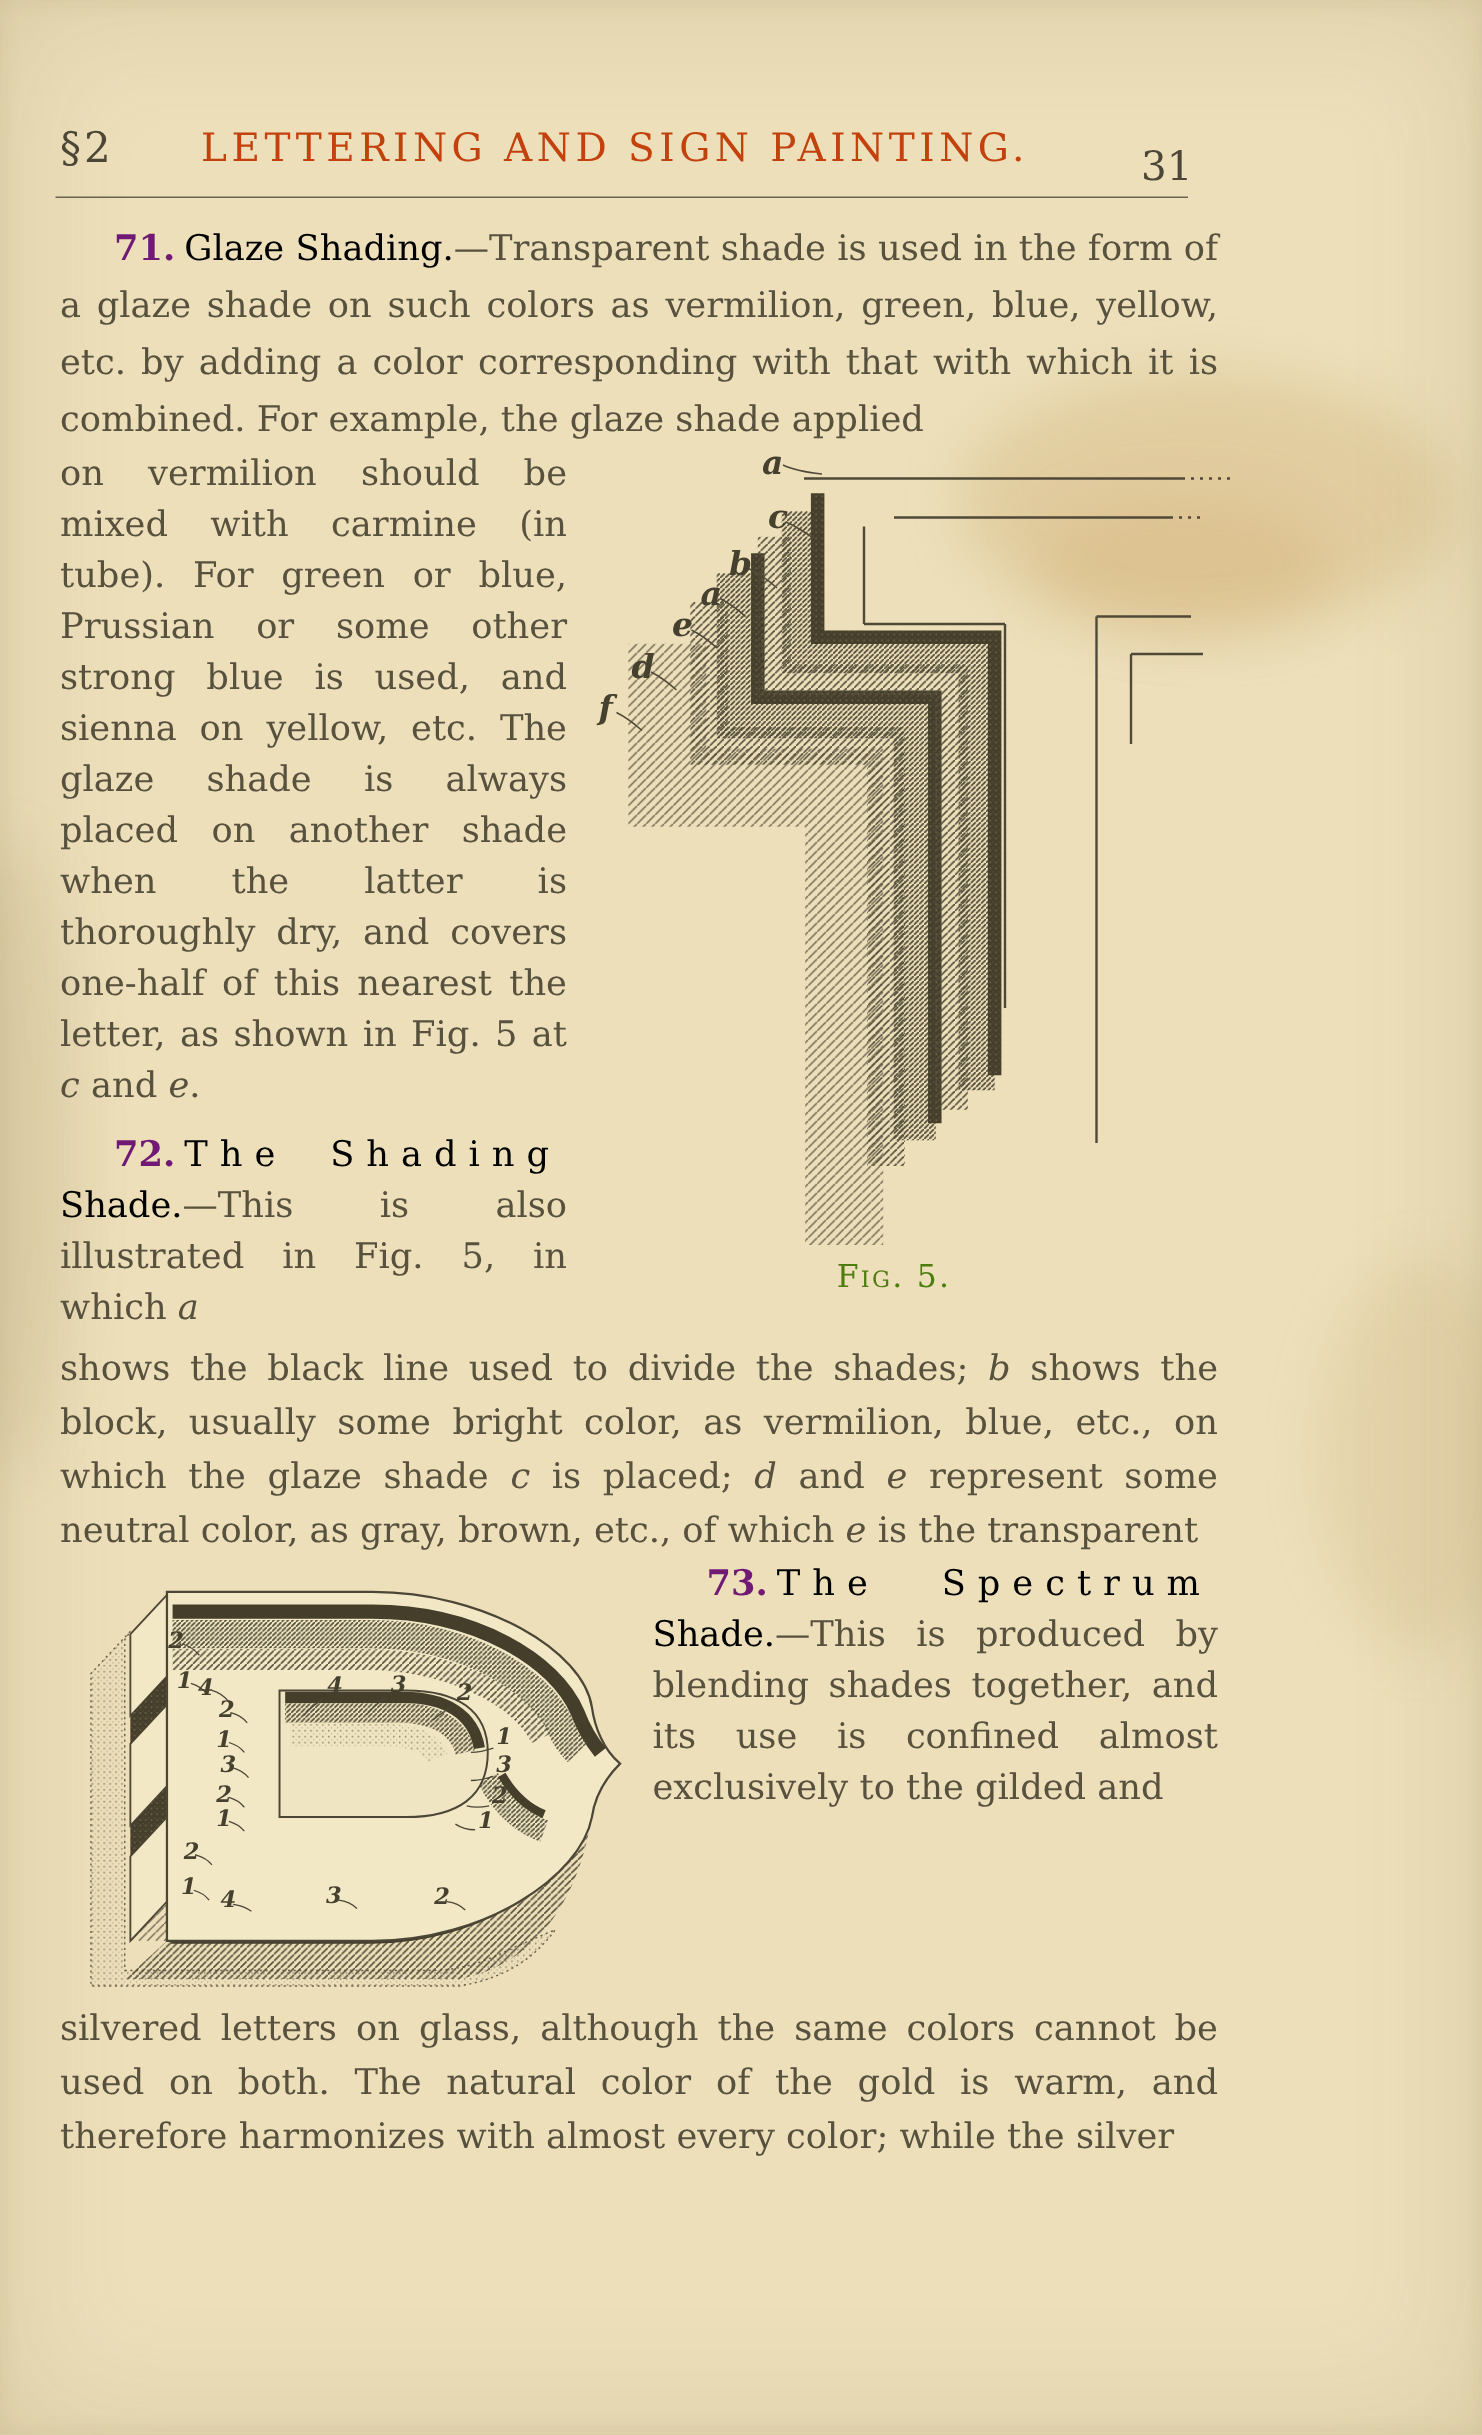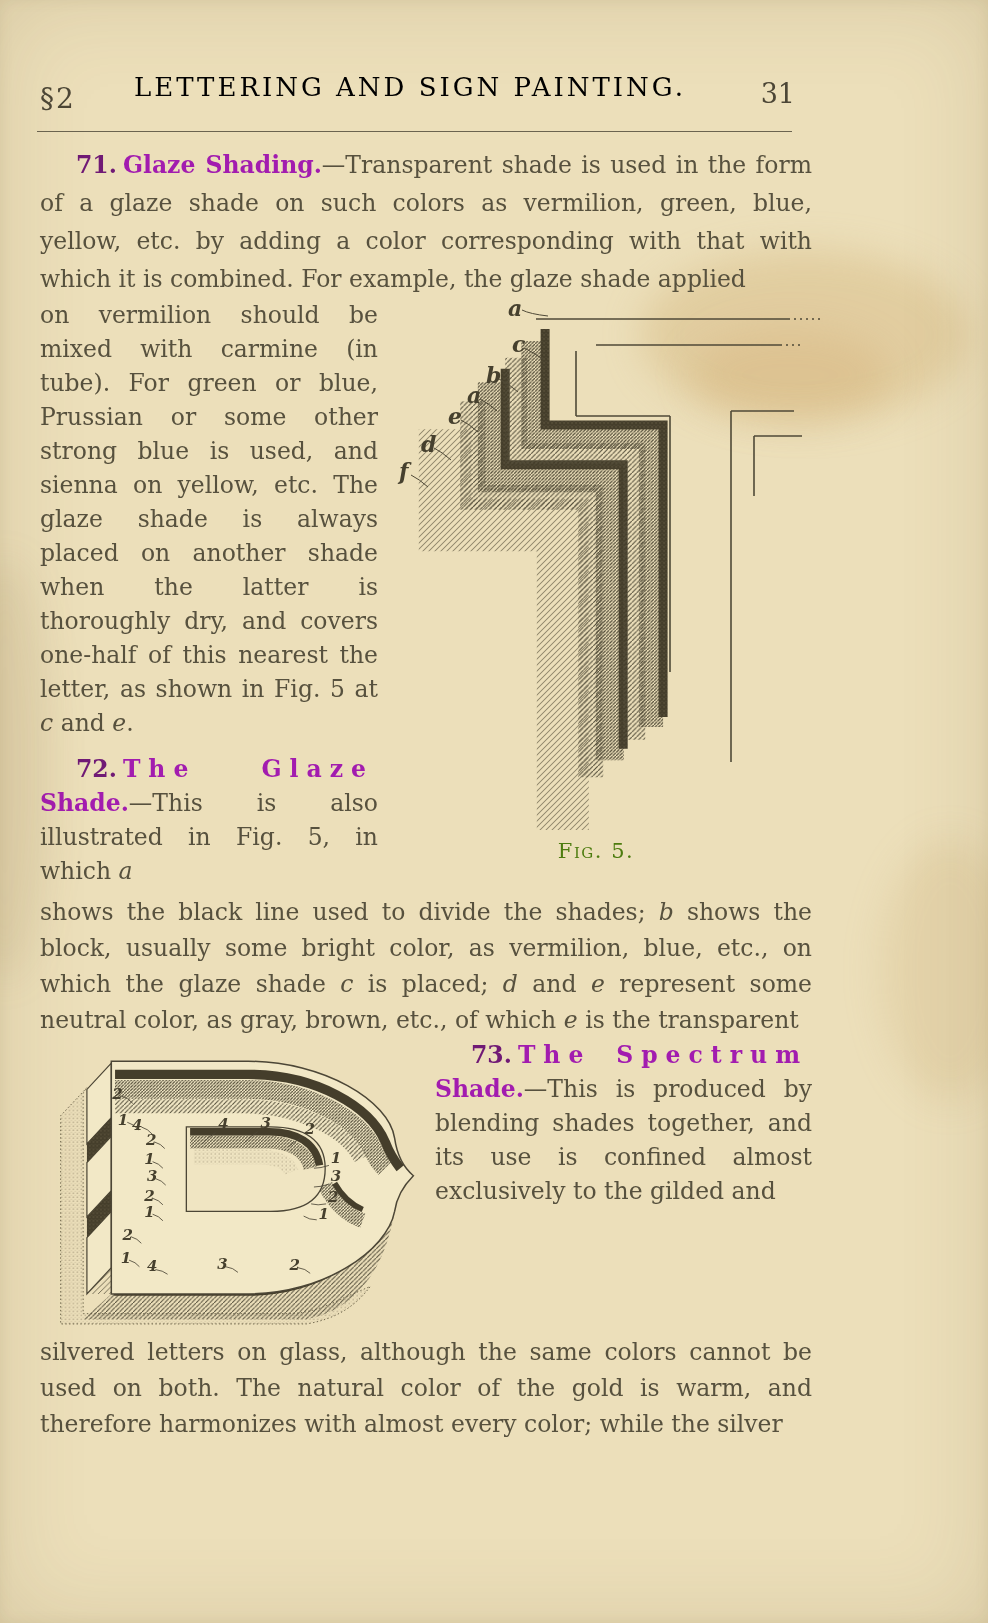--- a/index.html
+++ b/index.html
@@ -14,33 +14,33 @@
     box-shadow:inset 0 0 90px rgba(120,95,50,.16), inset 0 0 14px rgba(120,95,50,.10);
   }
   .stain{position:absolute; border-radius:50%; pointer-events:none; filter:blur(18px);}
   .stain1{left:640px; top:250px; width:330px; height:170px; background:rgba(203,164,100,.30);}
   .stain2{left:690px; top:330px; width:200px; height:90px; background:rgba(203,160,95,.22);}
   .stain3{left:880px; top:840px; width:140px; height:260px; background:rgba(196,160,100,.18);}
   .stain4{left:-40px; top:560px; width:90px; height:420px; background:rgba(150,120,70,.12);}
 
   
   .hdr-sec{position:absolute; left:40px; top:82px; font-size:28px; letter-spacing:2px; color:#4c4636;}
-  .hdr-title{position:absolute; left:60px; top:72px; width:700px; text-align:center;
-    font-size:26px; letter-spacing:3px; color:#000000;}
-  .hdr-page{position:absolute; left:735px; top:78px; width:60px; text-align:right; font-size:27px; color:#4c4636;}
+  .hdr-title{position:absolute; left:60px; top:84px; width:700px; text-align:center;
+    font-size:26px; letter-spacing:3px; color:#c2410c;}
+  .hdr-page{position:absolute; left:735px; top:96px; width:60px; text-align:right; font-size:27px; color:#4c4636;}
   .hdr-rule{position:absolute; left:37px; top:131px; width:755px; height:0;
     border-top:1.6px solid #6b6450;}
 
   
   .flow{position:absolute; left:40px; top:146px; width:772px; font-size:23.5px; text-align:justify;}
   .para{margin:0; line-height:38px;}
   .para.narrow{line-height:34px;}
   .indent{text-indent:36px;}
   .pnum{font-weight:bold; color:#701a75; padding-right:6px;}
-  .phead{font-weight:bold; color:#a21caf;}
+  .phead{font-weight:normal; color:#000000;}
   .phead.sp{letter-spacing:.34em; padding-right:4px;}
   .it{font-style:italic;}
   .cont-full{clear:right; line-height:36px; margin-top:6px;}
   .final{clear:both; line-height:36px; margin-top:8px;}
   .gap72{margin-top:12px;}
   .gap73{}
 
   
   figure{margin:0; padding:0;}
   .fig5{float:right; width:442px; margin:4px -20px 2px 12px; text-align:center;}
@@ -155,21 +155,21 @@
             <text>f</text>
             <path d="M 12,-4 q 8,4 17,12" stroke="#4f4937" stroke-width="1" fill="none"></path>
           </g>
         </g>
       </svg>
       <figcaption class="figcap">Fig. 5.</figcaption>
     </figure>
 
     <p class="para narrow"><span><span>on vermilion should be mixed with carmine (in tube).  For green or blue, Prussian or some other strong blue is used, and sienna on yellow, etc.  The glaze shade is always placed on another shade when the latter is thoroughly dry, and covers one-half of this nearest the letter, as shown in Fig. 5 at </span><span class="it">c</span><span> and </span><span class="it">e</span><span>.</span></span></p>
 
-    <p class="para narrow indent gap72"><span class="pnum">72.</span><span class="phead sp">The Glaze</span> <span class="phead">Shade.</span><span><span>—This is also illustrated in Fig. 5, in which </span><span class="it">a</span></span></p>
+    <p class="para narrow indent gap72"><span class="pnum">72.</span><span class="phead sp">The Shading</span> <span class="phead">Shade.</span><span><span>—This is also illustrated in Fig. 5, in which </span><span class="it">a</span></span></p>
 
     <p class="para cont-full"><span><span>shows the black line used to divide the shades; </span><span class="it">b</span><span> shows the block, usually some bright color, as vermilion, blue, etc., on which the glaze shade </span><span class="it">c</span><span> is placed; </span><span class="it">d</span><span> and </span><span class="it">e</span><span> represent some neutral color, as gray, brown, etc., of which </span><span class="it">e</span><span> is the transparent</span></span></p>
 
     <figure class="fig6">
       <svg width="394" height="282" viewBox="0 0 420 300">
         <defs>
           <pattern id="stip" width="4.2" height="4.2" patternUnits="userSpaceOnUse">
             <circle cx="1.2" cy="1.2" r="0.65" fill="#6a6148" opacity="0.65"></circle>
             <circle cx="3.2" cy="3.4" r="0.5" fill="#6a6148" opacity="0.5"></circle>
           </pattern>

